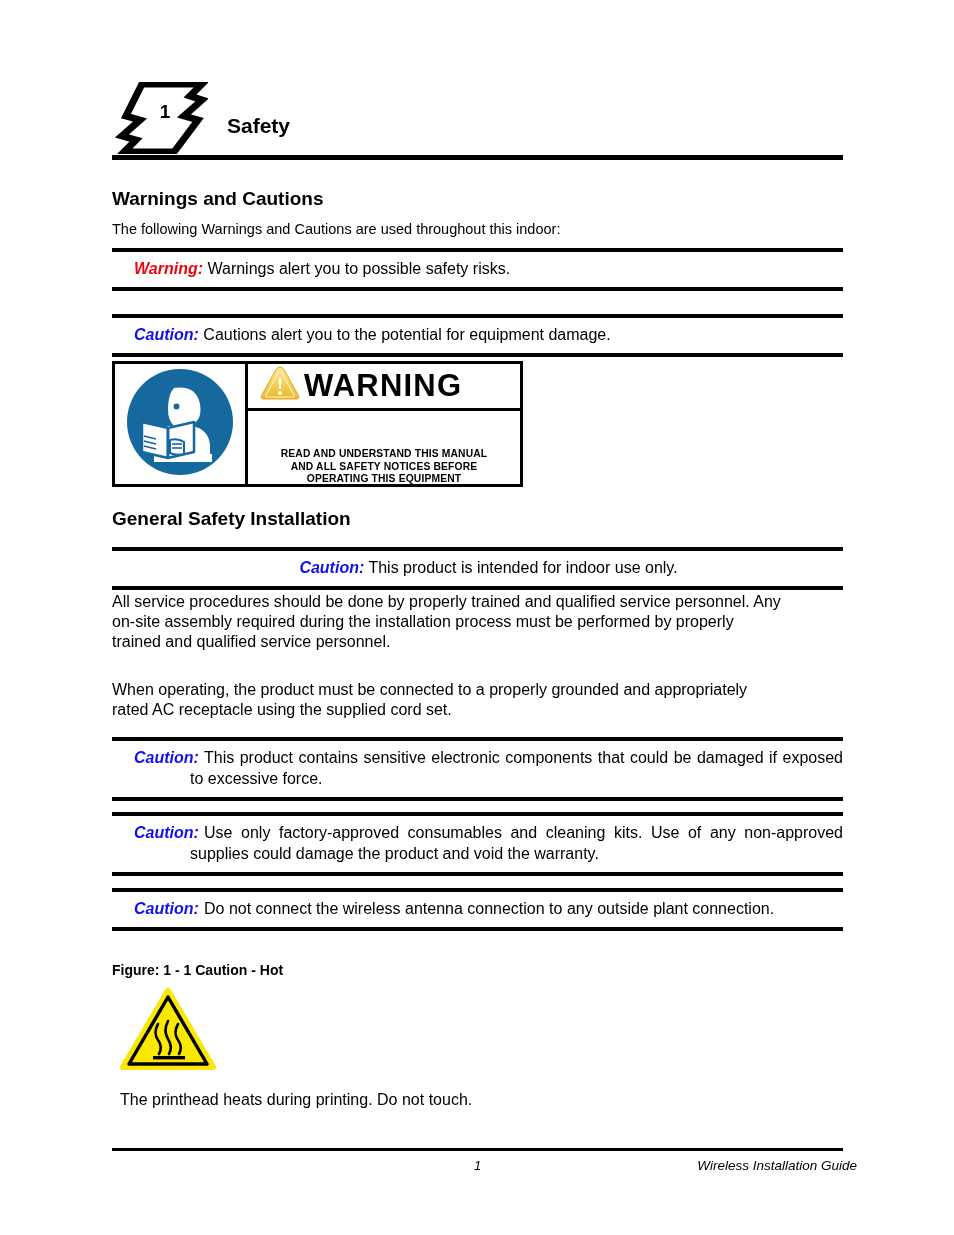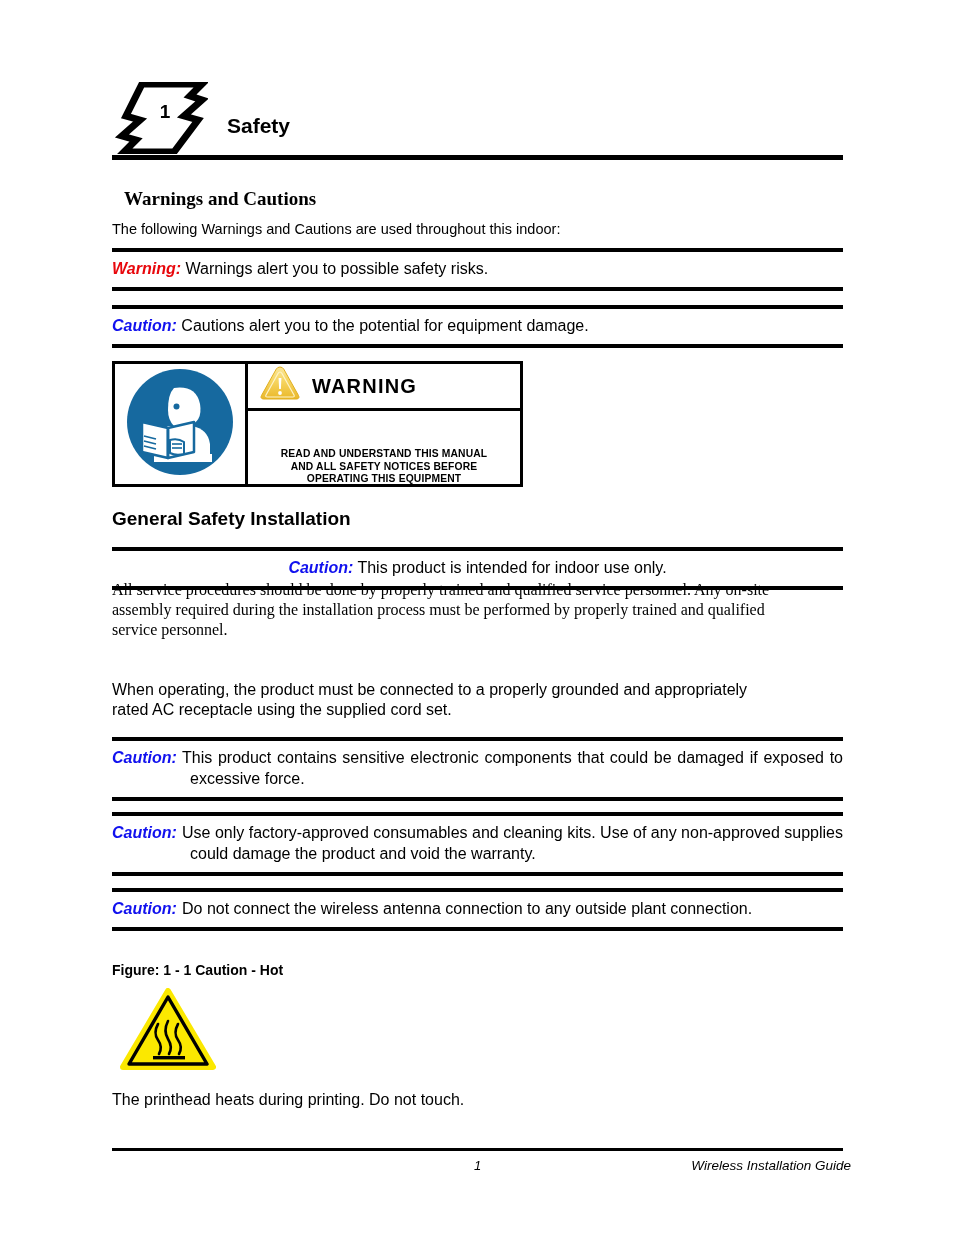--- a/index.html
+++ b/index.html
@@ -97,20 +97,21 @@
     box-sizing: border-box;
   }
   .alert-inner {
     padding: 6px 0 8px 0;
     font-size: 16px;
     line-height: 21px;
   }
   .alert-label {
     font-weight: bold;
     font-style: italic;
+    margin-left: 22px;
   }
   .alert-label.warning { color: #e8070c; }
   .alert-label.caution { color: #1111ee; }
 
   
   .alert-hang .alert-inner {
     text-align: justify;
     text-justify: inter-word;
     padding-left: 78px;
     text-indent: -78px;
@@ -148,24 +149,24 @@
   }
   .ws-top {
     height: 61px;
     border-bottom: 3px solid #000000;
     box-sizing: border-box;
     display: flex;
     align-items: center;
     padding-left: 10px;
   }
   .ws-warning-text {
-    font-size: 20px;
+    font-size: 31px;
     font-weight: bold;
     letter-spacing: 1.2px;
-    margin-left: 10px;
+    margin-left: 2px;
   }
   .ws-bottom {
     flex: 1;
     display: flex;
     align-items: center;
     justify-content: center;
     text-align: center;
     padding: 0 6px;
     margin-top: 37px;
   }
@@ -199,21 +200,21 @@
     position: absolute;
     left: 0;
     top: 1158px;
     width: 731px;
     text-align: center;
     font-size: 13px;
     font-style: italic;
   }
   .footer-title {
     position: absolute;
-    left: 8px;
+    left: 14px;
     top: 1158px;
     width: 731px;
     text-align: right;
     font-size: 13.5px;
     font-style: italic;
   }
 </style>
 </head>
 <body>
 
@@ -224,32 +225,32 @@
       <div class="chapter-badge">
         <svg width="96" height="72" viewBox="0 0 96 72" xmlns="http://www.w3.org/2000/svg">
           <path d="M30 2 L90 2 L78 14 L90 18 L72 34 L86 38 L62 70 L12 70 L24 58 L10 54 L28 38 L14 34 Z" fill="#ffffff" stroke="#000000" stroke-width="7" stroke-linejoin="miter"></path>
         </svg>
       </div>
       <div class="chapter-num">1</div>
       <div class="chapter-title">Safety</div>
       <div class="chapter-rule"></div>
     </div>
 
-    <div class="h2" style="left:12px; top:188px;font-family:Liberation Serif, serif;">Warnings and Cautions</div>
+    <div class="h2" style="left:0; top:188px;">Warnings and Cautions</div>
 
     <div class="para" style="left:0; top:219px;">The following Warnings and Cautions are used throughout this indoor:</div>
 
     <div class="alert" style="top:248px;">
       <div class="alert-inner">
         <span class="alert-label warning">Warning:</span>
         <span>Warnings alert you to possible safety risks.</span>
       </div>
     </div>
 
-    <div class="alert" style="top:305px;">
+    <div class="alert" style="top:314px;">
       <div class="alert-inner">
         <span class="alert-label caution">Caution:</span>
         <span>Cautions alert you to the potential for equipment damage.</span>
       </div>
     </div>
 
     <div class="warning-sign">
       <div class="ws-left">
         <span>
           <svg width="112" height="112" viewBox="0 0 112 112" xmlns="http://www.w3.org/2000/svg">
@@ -307,21 +308,21 @@
 
     <div class="h2" style="left:0; top:508px;">General Safety Installation</div>
 
     <div class="alert" style="top:547px;text-align:center;">
       <div class="alert-inner">
         <span class="alert-label caution">Caution:</span>
         <span>This product is intended for indoor use only.</span>
       </div>
     </div>
 
-    <div class="body-para" style="left:0; top:580px;font-family:Liberation Serif, serif;">All service procedures should be done by properly trained and qualified service personnel. Any on-site assembly required during the installation process must be performed by properly trained and qualified service personnel.</div>
+    <div class="body-para" style="left:0; top:592px;">All service procedures should be done by properly trained and qualified service personnel. Any on-site assembly required during the installation process must be performed by properly trained and qualified service personnel.</div>
 
     <div class="body-para" style="left:0; top:680px;">When operating, the product must be connected to a properly grounded and appropriately rated AC receptacle using the supplied cord set.</div>
 
     <div class="alert alert-hang" style="top:737px;">
       <div class="alert-inner">
         <span class="alert-label caution">Caution:</span><span>This product contains sensitive electronic components that could be damaged if exposed to excessive force.</span>
       </div>
     </div>
 
     <div class="alert alert-hang" style="top:812px;">
@@ -342,20 +343,20 @@
       <svg width="96" height="84" viewBox="0 0 96 84" xmlns="http://www.w3.org/2000/svg">
         <path d="M48 3 L93 79 L3 79 Z" fill="#fbe800" stroke="#fbe800" stroke-width="6" stroke-linejoin="round"></path>
         <path d="M48 9 L87 76 L9 76 Z" fill="none" stroke="#000000" stroke-width="3.4" stroke-linejoin="round"></path>
         <path d="M38 36 Q33 45 38 52 Q43 59 39 66" fill="none" stroke="#000000" stroke-width="2.6" stroke-linecap="round"></path>
         <path d="M48 33 Q43 43 48 51 Q53 59 49 66" fill="none" stroke="#000000" stroke-width="2.6" stroke-linecap="round"></path>
         <path d="M58 36 Q53 45 58 52 Q63 59 59 66" fill="none" stroke="#000000" stroke-width="2.6" stroke-linecap="round"></path>
         <rect x="33" y="68" width="32" height="3.4" fill="#000000"></rect>
       </svg>
     </div>
 
-    <div class="body-para" style="left:0; top:1090px;">The printhead heats during printing. Do not touch.</div>
+    <div class="body-para" style="left:8px; top:1090px;">The printhead heats during printing. Do not touch.</div>
 
     <div class="footer-rule"></div>
     <div class="footer-page">1</div>
     <div class="footer-title">Wireless Installation Guide</div>
 
   </div>
 </div>
 
 </body></html>

